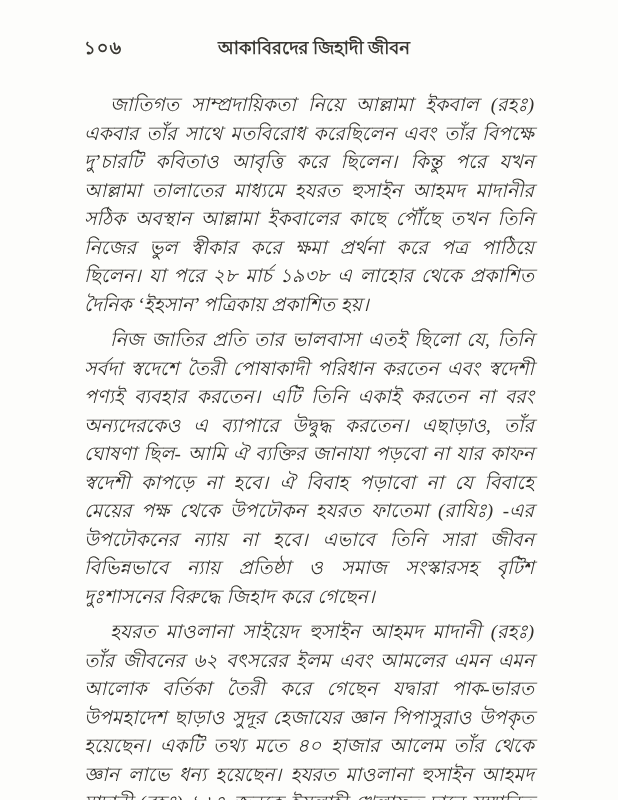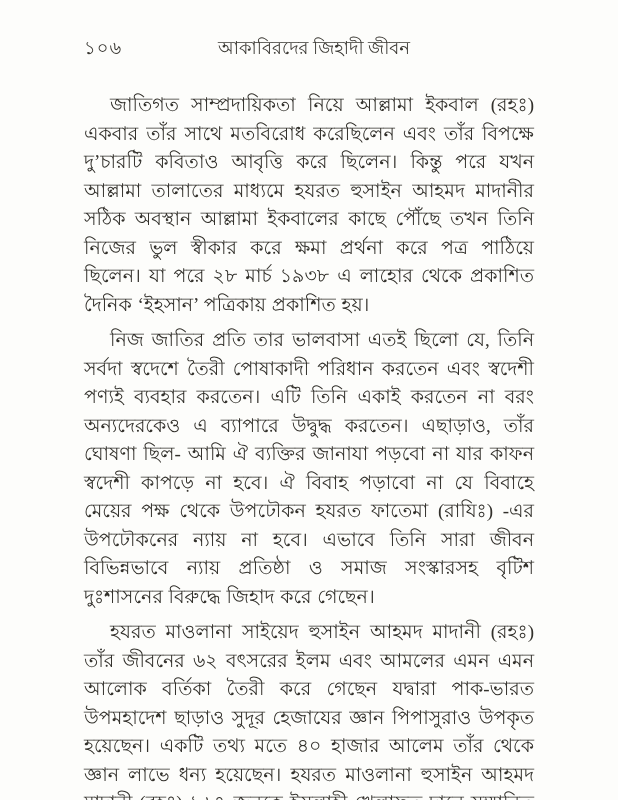--- a/index.html
+++ b/index.html
@@ -18,20 +18,21 @@
       box-sizing: border-box;
       padding: 34px 84px 20px 84px;
       overflow: hidden;
     }
     .page-header {
       display: flex;
       align-items: flex-start;
       font-size: 18px;
       margin-bottom: 26px;
       color: #3a3833;
+      font-weight: bold;
     }
     .page-number {
       flex: 0 0 auto;
       letter-spacing: 1px;
     }
     .header-title {
       flex: 1 1 auto;
       text-align: center;
       
       transform: translateX(-14px);
@@ -40,20 +41,21 @@
       font-size: 19px;
       line-height: 28.5px;
       text-align: justify;
       word-spacing: 1px;
     }
     .page-body p {
       margin: 0 0 7px 0;
     }
     .page-body p.indented {
       text-indent: 26px;
+      font-style: italic;
     }
     .page-body p:last-child {
       margin-bottom: 0;
     }
   </style>
 </head>
 <body>
 
 <div class="page">
 

